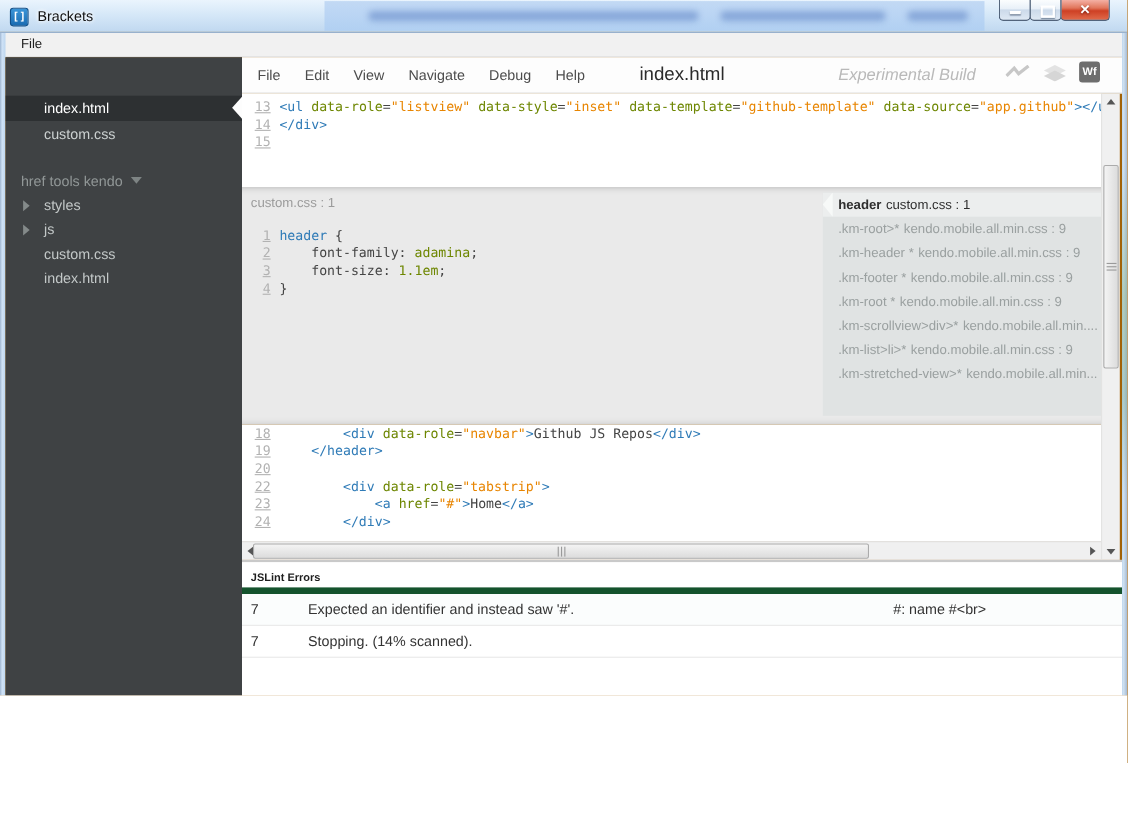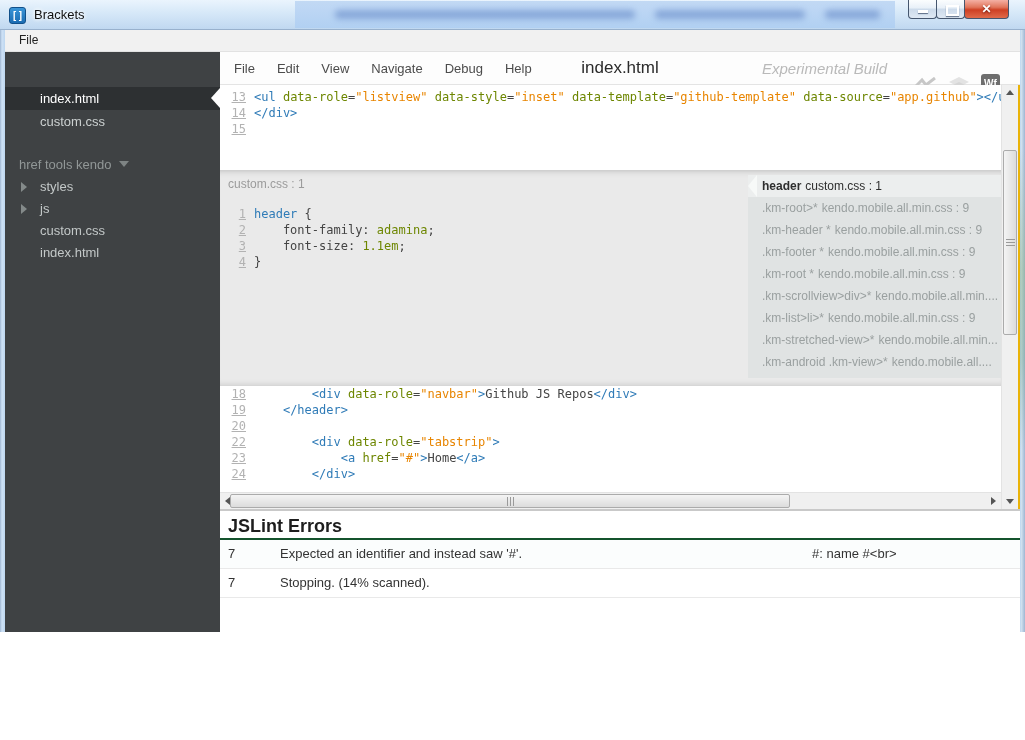--- a/index.html
+++ b/index.html
@@ -1,18 +1,18 @@
 <!DOCTYPE html>
 <html style="--c-tag: #2f7bb7; --c-attr: #6d8600; --c-string: #e88501; --c-comment: #9a9a9a; --c-plain: #444444; --c-lineno: #b2b2b2; --c-css-value: #6d8600; --c-sidebar-bg: #3f4244; --c-sidebar-selected-bg: #2d3032; --c-sidebar-text: #ccd1d1; --c-sidebar-dim-text: #919797; --c-inline-bg: #eaeaea; --c-rules-bg: #e0e3e3; --c-rules-selected-bg: #eceeee; --c-error-star: #cc1111; --c-wf-badge-bg: #6e6e6e;"><head>
 <meta charset="utf-8">
 <style>
   html,body{margin:0;padding:0;}
   body{width:1025px;height:740px;overflow:hidden;background:#fff;
        font-family:"Liberation Sans",sans-serif;-webkit-font-smoothing:antialiased;}
-  .window{position:relative;width:1025px;height:632px;background:#eab308;overflow:hidden;}
+  .window{position:relative;width:1025px;height:632px;background:#a16207;overflow:hidden;}
 
   
   .titlebar{position:absolute;left:0;top:0;width:1025px;height:30px;
     background:linear-gradient(180deg,#eaf4fd 0%,#d6e8f8 45%,#c0d8f0 100%);
     border-bottom:1px solid #98b1cd;box-sizing:border-box;}
   .tb-blur{position:absolute;left:295px;top:1px;width:600px;height:27px;overflow:hidden;
     background:linear-gradient(180deg,#c3d9f3,#b2d0f0);filter:saturate(1.05);}
   .streak{position:absolute;height:9px;background:#5f83c2;opacity:.55;filter:blur(3px);border-radius:4px;}
   .s1{left:40px;top:9px;width:300px;}
   .s2{left:360px;top:9px;width:150px;}
@@ -65,21 +65,21 @@
   .tree-row .caret-right{position:absolute;left:16px;top:6px;width:0;height:0;
     border-top:5px solid transparent;border-bottom:5px solid transparent;border-left:6px solid #848a8a;}
 
   
   .toolbar{position:absolute;left:220px;top:52px;width:800px;height:33px;background:#fdfdfd;
     border-bottom:1px solid #e4e4e4;box-sizing:border-box;}
   .menu-row{position:absolute;left:12px;top:0;height:33px;display:flex;gap:18px;align-items:center;}
   .menu-row .tmenu{font-size:13px;color:#4c4c4c;padding:2px 2px;}
   .doc-title{position:absolute;left:0;right:0;top:6px;text-align:center;font-size:17px;color:#2b2b2b;}
   .build-label{position:absolute;right:133px;top:8px;font-size:15px;font-style:italic;color:#b9b9b9;}
-  .tb-icons{position:absolute;right:20px;top:22px;display:flex;gap:10px;align-items:center;}
+  .tb-icons{position:absolute;right:20px;top:4px;display:flex;gap:10px;align-items:center;}
   .wf-badge{width:19px;height:19px;border-radius:3px;background:var(--c-wf-badge-bg,#6e6e6e);
     color:#fff;font-size:10px;font-weight:bold;text-align:center;line-height:19px;}
 
   
   .codearea{position:absolute;left:220px;width:781px;background:#fff;overflow:hidden;
     font:12px/16px "DejaVu Sans Mono",monospace;}
   .code-top{top:85px;height:85px;padding-top:4px;box-sizing:border-box;}
   .code-bottom{top:386px;height:106px;}
   .code-line{display:flex;height:16px;}
   .gutter{flex:none;width:26px;text-align:right;padding-right:8px;color:var(--c-lineno,#b2b2b2);text-decoration:underline;}
@@ -122,22 +122,22 @@
   .h-thumb{position:absolute;left:10px;top:1px;width:560px;height:14px;border:1px solid #ababab;border-radius:2px;
     background:linear-gradient(180deg,#f4f4f4,#dcdcdc);box-sizing:border-box;display:flex;align-items:center;justify-content:center;}
   .v-thumb{position:absolute;top:65px;left:1px;width:14px;height:185px;border:1px solid #ababab;border-radius:2px;
     background:linear-gradient(90deg,#f4f4f4,#dcdcdc);box-sizing:border-box;display:flex;align-items:center;justify-content:center;}
   .grip-v{width:1px;height:9px;background:#9a9a9a;box-shadow:3px 0 0 #9a9a9a,-3px 0 0 #9a9a9a;}
   .grip-h{height:1px;width:9px;background:#9a9a9a;box-shadow:0 3px 0 #9a9a9a,0 -3px 0 #9a9a9a;}
 
   
   .jslint{position:absolute;left:220px;top:509px;width:800px;height:197px;background:#fff;
     border-top:2px solid #c9c9c9;box-sizing:border-box;}
-  .lint-header{height:29px;line-height:30px;padding-left:8px;font-size:18px;font-weight:bold;color:#1e1e1e;
-    border-bottom:2px solid #14532d;box-sizing:border-box;}
+  .lint-header{height:29px;line-height:30px;padding-left:8px;font-size:10px;font-weight:bold;color:#1e1e1e;
+    border-bottom:6px solid #14532d;box-sizing:border-box;}
   .lint-row{position:relative;height:28px;font-size:13px;color:#333;border-bottom:1px solid #e9e9e9;}
   .lint-row:first-child{background:#fbfdfd;}
   .lint-line{position:absolute;left:8px;top:6px;}
   .lint-msg{position:absolute;left:60px;top:6px;}
   .lint-snippet{position:absolute;left:592px;top:6px;}
 
   
   .statusbar{position:absolute;left:220px;top:706px;width:800px;height:25px;background:#f6f6f6;
     border-top:1px solid #dadada;box-sizing:border-box;font-size:12.5px;color:#4f4f4f;}
   .cursor-pos{position:absolute;left:7px;top:5px;}
@@ -252,21 +252,20 @@
       </div>
     <div class="rules" id="rules-list">
         <div class="rule-row selected"><span class="sel">header</span><span class="fil">custom.css : 1</span></div>
         <div class="rule-row"><span class="sel">.km-root&gt;*</span><span class="fil">kendo.mobile.all.min.css : 9</span></div>
         <div class="rule-row"><span class="sel">.km-header *</span><span class="fil">kendo.mobile.all.min.css : 9</span></div>
         <div class="rule-row"><span class="sel">.km-footer *</span><span class="fil">kendo.mobile.all.min.css : 9</span></div>
         <div class="rule-row"><span class="sel">.km-root *</span><span class="fil">kendo.mobile.all.min.css : 9</span></div>
         <div class="rule-row"><span class="sel">.km-scrollview&gt;div&gt;*</span><span class="fil">kendo.mobile.all.min....</span></div>
         <div class="rule-row"><span class="sel">.km-list&gt;li&gt;*</span><span class="fil">kendo.mobile.all.min.css : 9</span></div>
         <div class="rule-row"><span class="sel">.km-stretched-view&gt;*</span><span class="fil">kendo.mobile.all.min...</span></div>
-        <div class="rule-row"><span class="sel">.km-android .km-view&gt;*</span><span class="fil">kendo.mobile.all....</span></div>
       </div>
   </div>
 
   <div class="codearea code-bottom" id="code-bottom">
       <div class="code-line">
         <span class="gutter">18</span>
         <span class="code-text"><span class="tk-p">        </span><span class="tk-t">&lt;div</span><span class="tk-p"> </span><span class="tk-a">data-role</span><span class="tk-p">=</span><span class="tk-s">"navbar"</span><span class="tk-t">&gt;</span><span class="tk-p">Github JS Repos</span><span class="tk-t">&lt;/div&gt;</span></span>
       </div>
       <div class="code-line">
         <span class="gutter">19</span>

